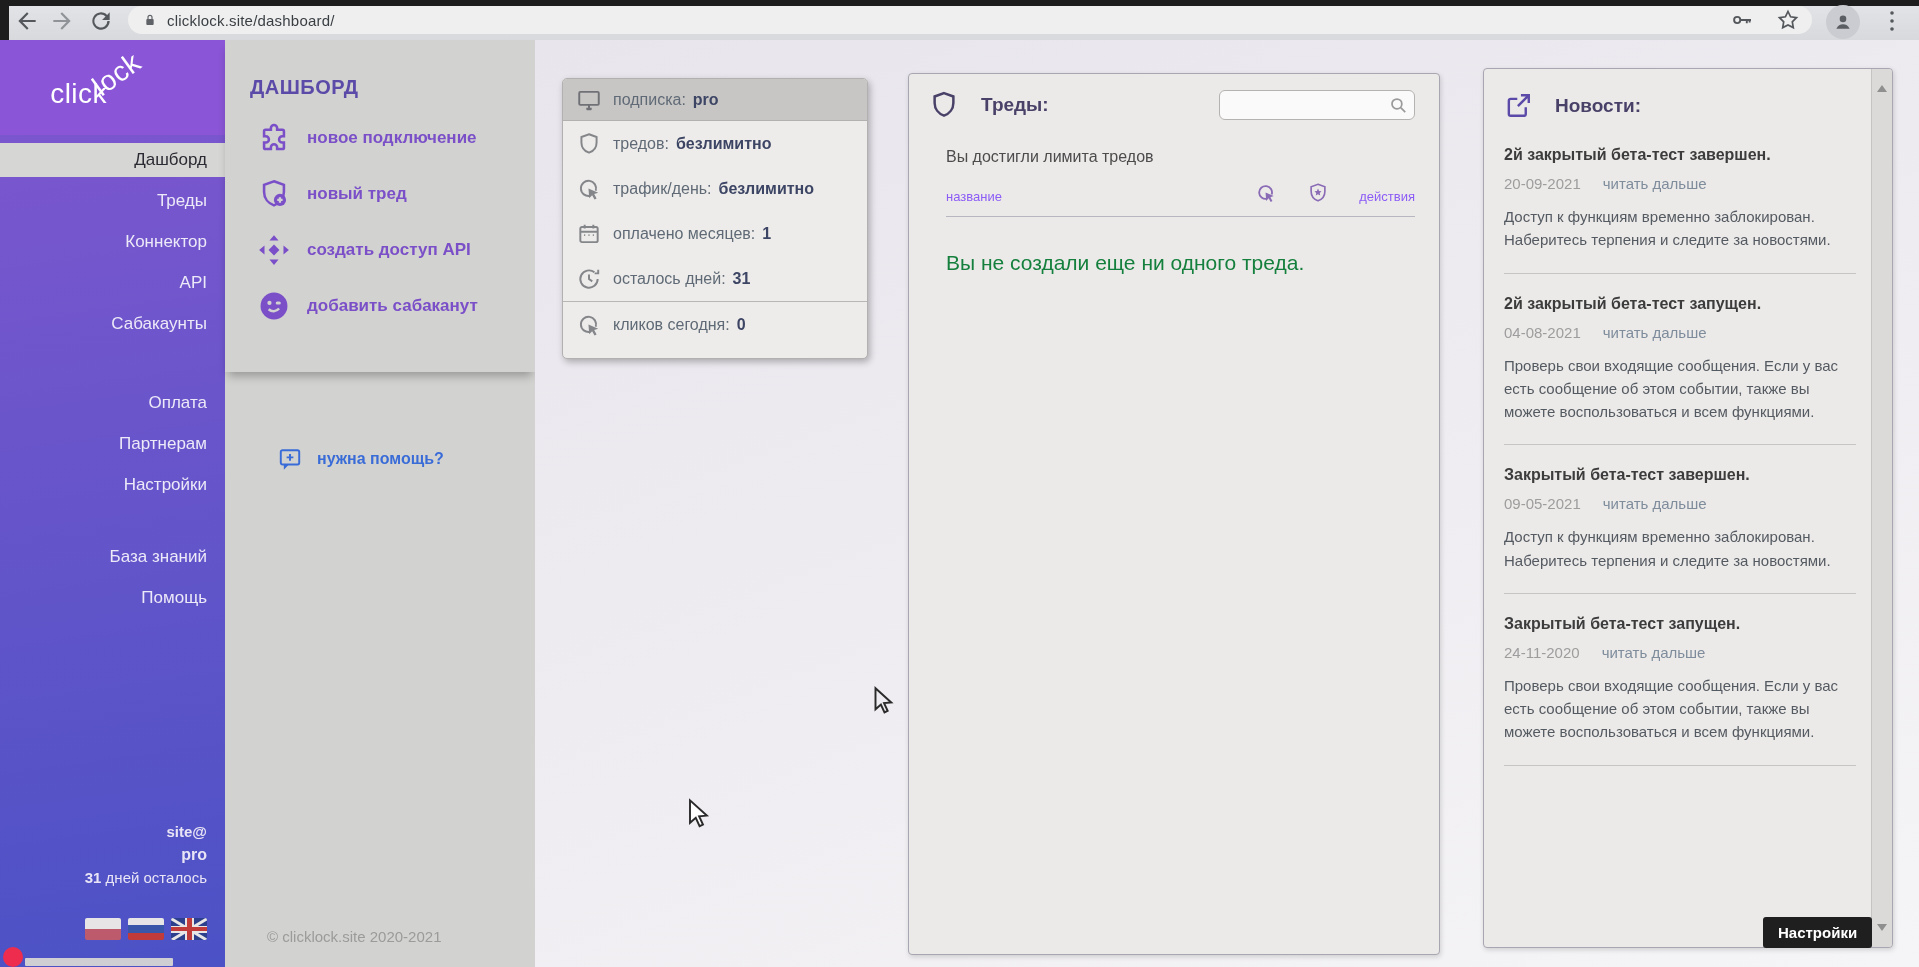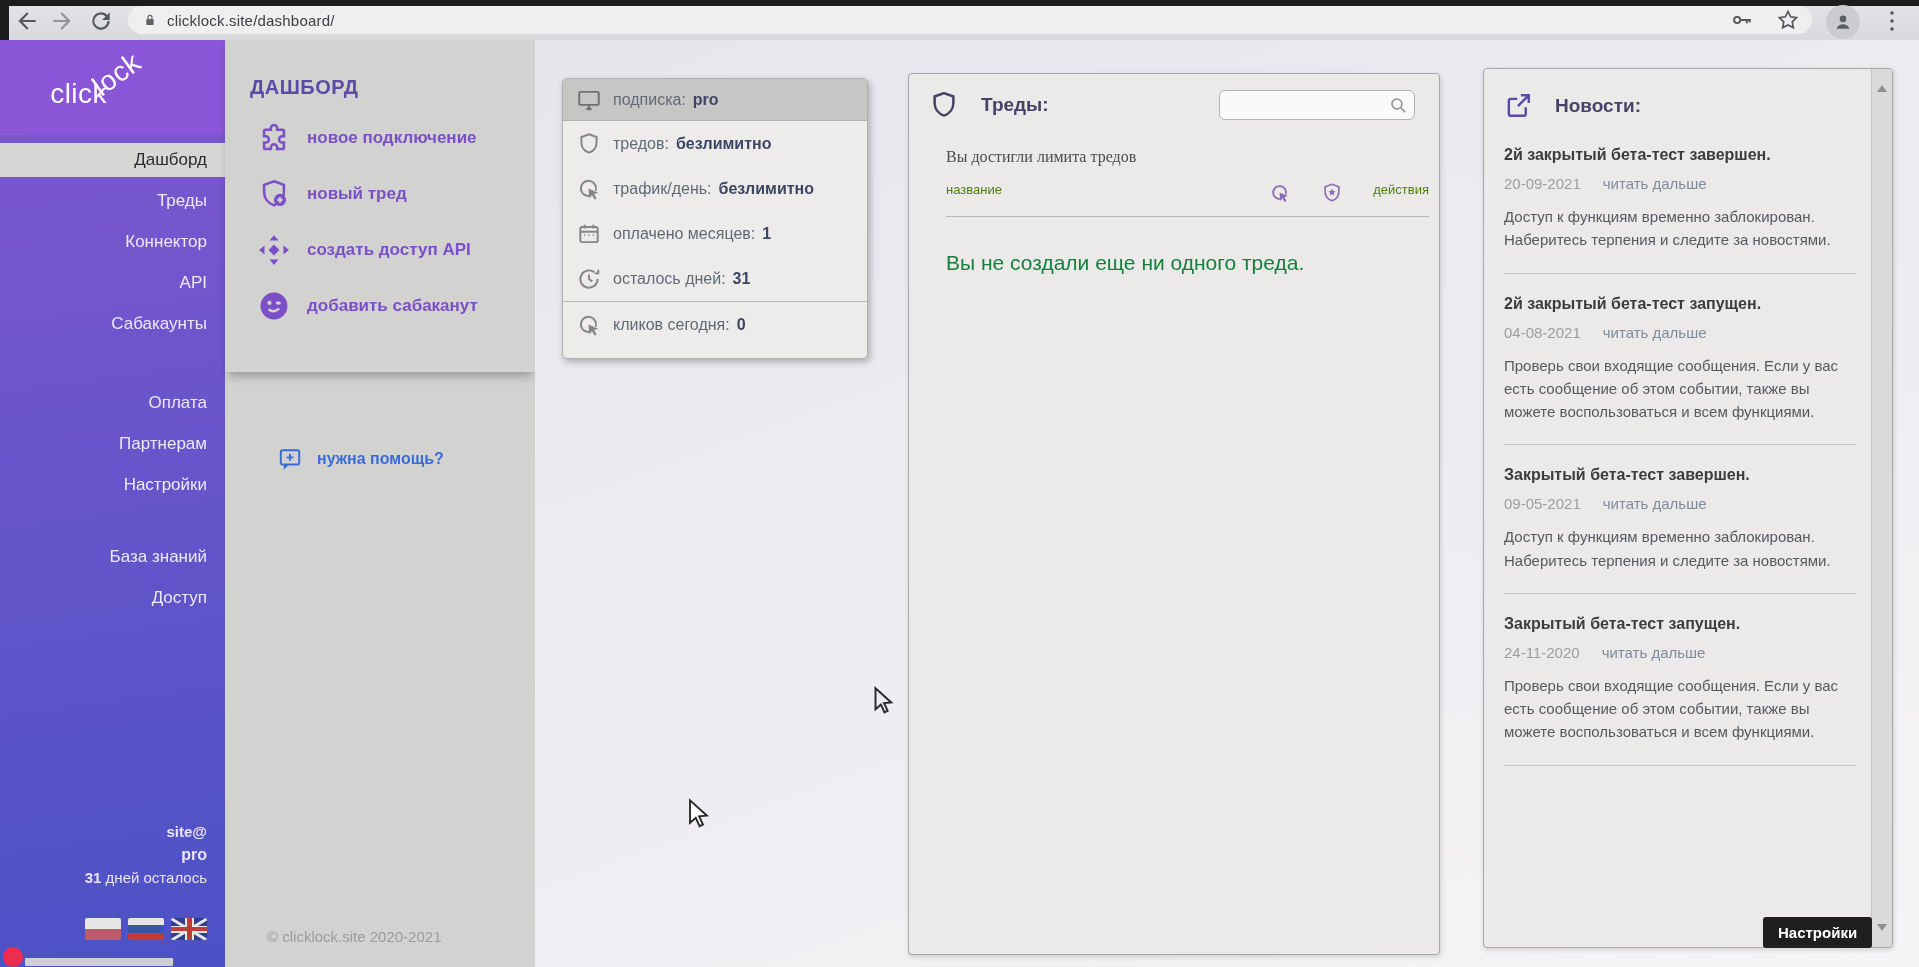--- a/index.html
+++ b/index.html
@@ -93,23 +93,23 @@
              box-shadow:1px 2px 5px rgba(0,0,0,.15); }
   .threads-head { display:flex; align-items:center; padding:16px 24px 0 20px; }
   .threads-head .ticon { width:30px; height:30px; color:#4a4168; margin-right:22px; }
   .threads-head .ticon svg { width:100%; height:100%; }
   .threads-title { font-size:19px; font-weight:bold; color:#4a4168; }
   .search-box { margin-left:auto; width:196px; height:30px; background:#fbfafa;
                 border:1px solid #b5b3b1; border-radius:6px; position:relative; }
   .search-box input { width:100%; height:100%; border:none; background:transparent; outline:none;
                       padding:0 30px 0 10px; font-size:14px; font-family:inherit; }
   .search-box .mag { position:absolute; right:6px; top:5px; width:19px; height:19px; color:#9a9a9a; }
-  .threads-limit { padding:28px 24px 0 37px; font-size:16px; color:#4c4c4c;font-family:Liberation Serif, serif; }
-  .threads-cols { display:flex; align-items:flex-start; margin:16px 10px 0 37px; padding-bottom:12px;
-                  border-bottom:1px solid #b8b6c0; color:#4d7c0f; font-size:13px; }
+  .threads-limit { padding:28px 24px 0 37px; font-size:16px; color:#4c4c4c; }
+  .threads-cols { display:flex; align-items:flex-end; margin:16px 24px 0 37px; padding-bottom:12px;
+                  border-bottom:1px solid #b8b6c0; color:#8b5cf6; font-size:13px; }
   .threads-cols .cicon { width:22px; height:22px; color:#8a6bb5; }
   .threads-cols .ci1 { margin-left:auto; }
   .threads-cols .ci2 { margin-left:30px; }
   .threads-cols .col-actions { margin-left:30px; }
   .threads-empty { padding:34px 24px 0 37px; font-size:21px; color:#15803d; }
 
   
   .news { position:absolute; left:948px; top:28px; width:410px; height:880px;
           background:#eceae9; border:1px solid #a8a6b0; border-radius:4px;
           box-shadow:1px 2px 5px rgba(0,0,0,.15); }
@@ -208,21 +208,21 @@
     <div class="nav">
       <div class="nav-item active">Дашборд</div>
       <div class="nav-item">Треды</div>
       <div class="nav-item">Коннектор</div>
       <div class="nav-item">API</div>
       <div class="nav-item">Сабакаунты</div>
       <div class="nav-item gap1">Оплата</div>
       <div class="nav-item">Партнерам</div>
       <div class="nav-item">Настройки</div>
       <div class="nav-item gap2">База знаний</div>
-      <div class="nav-item">Доступ</div>
+      <div class="nav-item">Помощь</div>
     </div>
     <div class="user-info">
       <div class="l1">site@</div>
       <div class="l2">pro</div>
       <div class="l3"><b>31</b><span> дней осталось</span></div>
     </div>
     <div class="flags">
       <span class="flag fl-pl">
           <i></i>
           <i></i>

